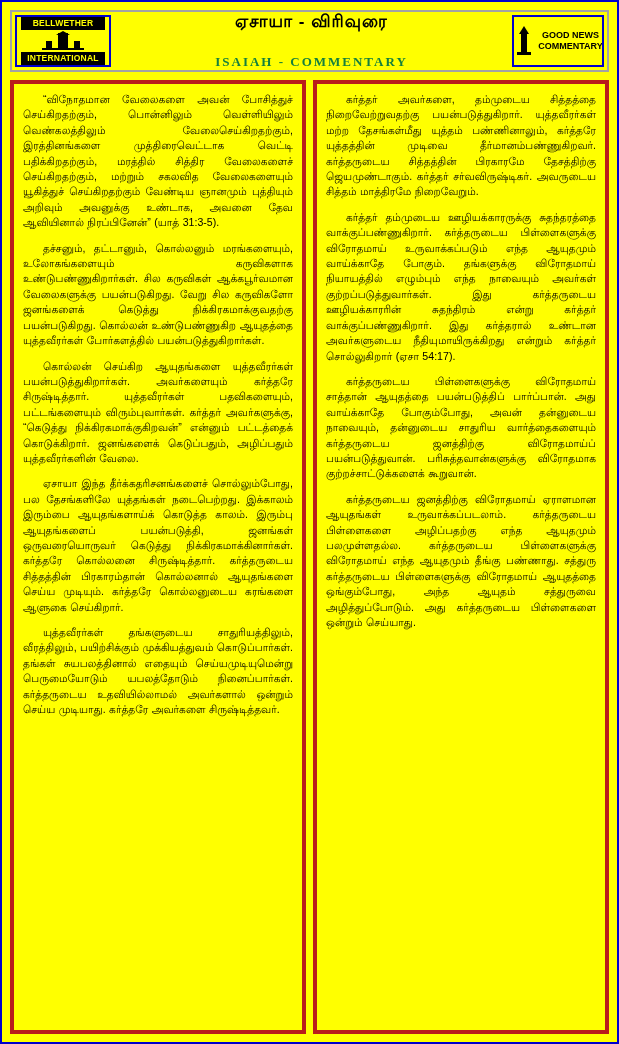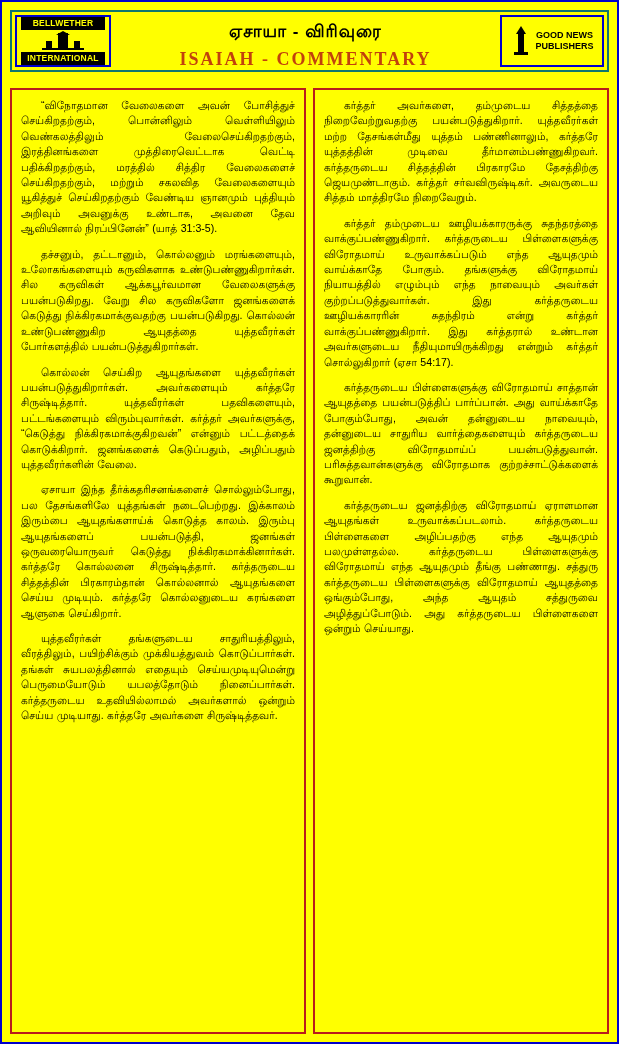--- a/index.html
+++ b/index.html
@@ -19,40 +19,40 @@
     box-sizing: border-box;
     overflow: hidden;
   }
   
   .header {
     position: absolute;
     left: 8px;
     top: 8px;
     right: 8px;
     height: 62px;
-    border: 2px solid #0f766e;
+    border: 2px solid #a3a3a3;
     box-sizing: border-box;
     display: flex;
     align-items: stretch;
     background: #ffff00;
   }
   .logo-box {
     width: 96px;
     border: 2px solid #0000cc;
     box-sizing: border-box;
     margin: 3px;
     background: #ffff00;
     display: flex;
     flex-direction: column;
     align-items: center;
     justify-content: center;
     overflow: hidden;
   }
   .logo-box.right {
-    width: 104px;
+    width: 92px;
   }
   .logo-band {
     width: 92%;
     background: #000000;
     color: #ffff00;
     font-size: 8.5px;
     font-weight: bold;
     text-align: center;
     letter-spacing: .2px;
     line-height: 11px;
@@ -67,55 +67,54 @@
     font-size: 9px;
     font-weight: bold;
     line-height: 11px;
     text-align: center;
   }
   .header-titles {
     flex: 1;
     display: flex;
     flex-direction: column;
     align-items: center;
-    justify-content: flex-end;
+    justify-content: space-between;
     gap: 6px;
   }
   .title-tamil {
     font-family: "Liberation Sans", sans-serif;
     font-size: 17px;
     font-weight: bold;
     color: #000000;
     letter-spacing: 1px;
   }
   .title-english {
     font-family: "Liberation Serif", serif;
-    font-size: 18px;
+    font-size: 13px;
     font-weight: bold;
-    color: #c2410c;
+    color: #15803d;
     letter-spacing: 2px;
   }
   
   .columns {
     position: absolute;
     left: 8px;
     top: 78px;
     right: 8px;
     bottom: 8px;
     display: flex;
     gap: 7px;
   }
   .column {
     flex: 1;
-    border: 2px solid #b91c1c;
+    border: 4px solid #b91c1c;
     box-sizing: border-box;
     background: #ffff00;
     padding: 8px 9px 6px 9px;
     overflow: hidden;
-    margin-top: 8px;
   }
   .para {
     font-family: "Liberation Sans", sans-serif;
     font-size: 10.6px;
     line-height: 15.4px;
     color: #000000;
     text-align: justify;
     text-justify: inter-word;
     margin: 0 0 10px 0;
     text-indent: 20px;
@@ -149,21 +148,21 @@
 
     <div class="logo-box right">
       <div style="display:flex;align-items:center;gap:3px;">
         <svg width="22" height="30" viewBox="0 0 22 30">
           <polygon points="11,0 6,8 16,8" fill="#000000"></polygon>
           <rect x="8" y="8" width="6" height="20" fill="#000000"></rect>
           <rect x="4" y="26" width="14" height="3" fill="#000000"></rect>
         </svg>
         <div>
           <div class="logo-right-text">GOOD NEWS</div>
-          <div class="logo-right-text">PUBLISHERS</div>
+          <div class="logo-right-text">COMMENTARY</div>
         </div>
       </div>
     </div>
 
   </div>
 
   <div class="columns">
 
     <div class="column">
       <p class="para">“விநோதமான வேலைகளை அவன் போசித்துச் செய்கிறதற்கும், பொன்னிலும் வெள்ளியிலும் வெண்கலத்திலும் வேலைசெய்கிறதற்கும், இரத்தினங்களை முத்திரைவெட்டாக வெட்டி பதிக்கிறதற்கும், மரத்தில் சித்திர வேலைகளைச் செய்கிறதற்கும், மற்றும் சகலவித வேலைகளையும் யூகித்துச் செய்கிறதற்கும் வேண்டிய ஞானமும் புத்தியும் அறிவும் அவனுக்கு உண்டாக, அவனை தேவ ஆவியினால் நிரப்பினேன்” (யாத் 31:3-5).</p>

